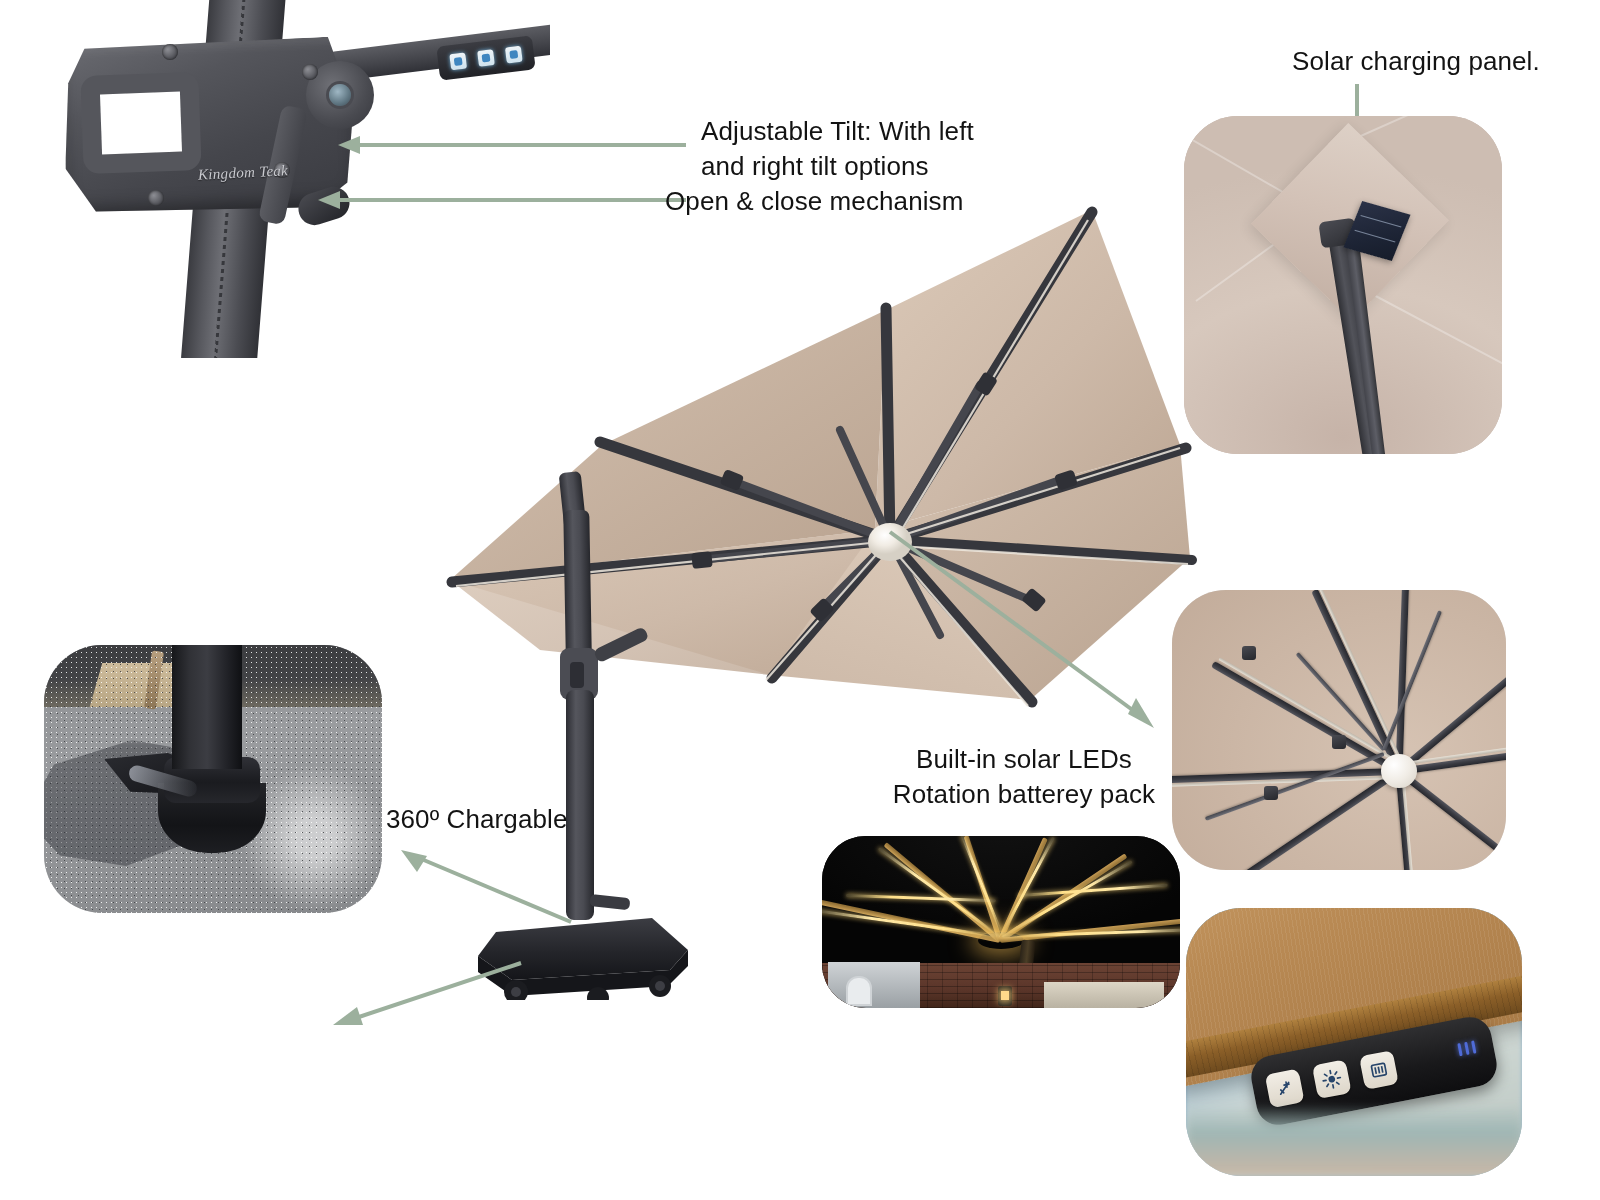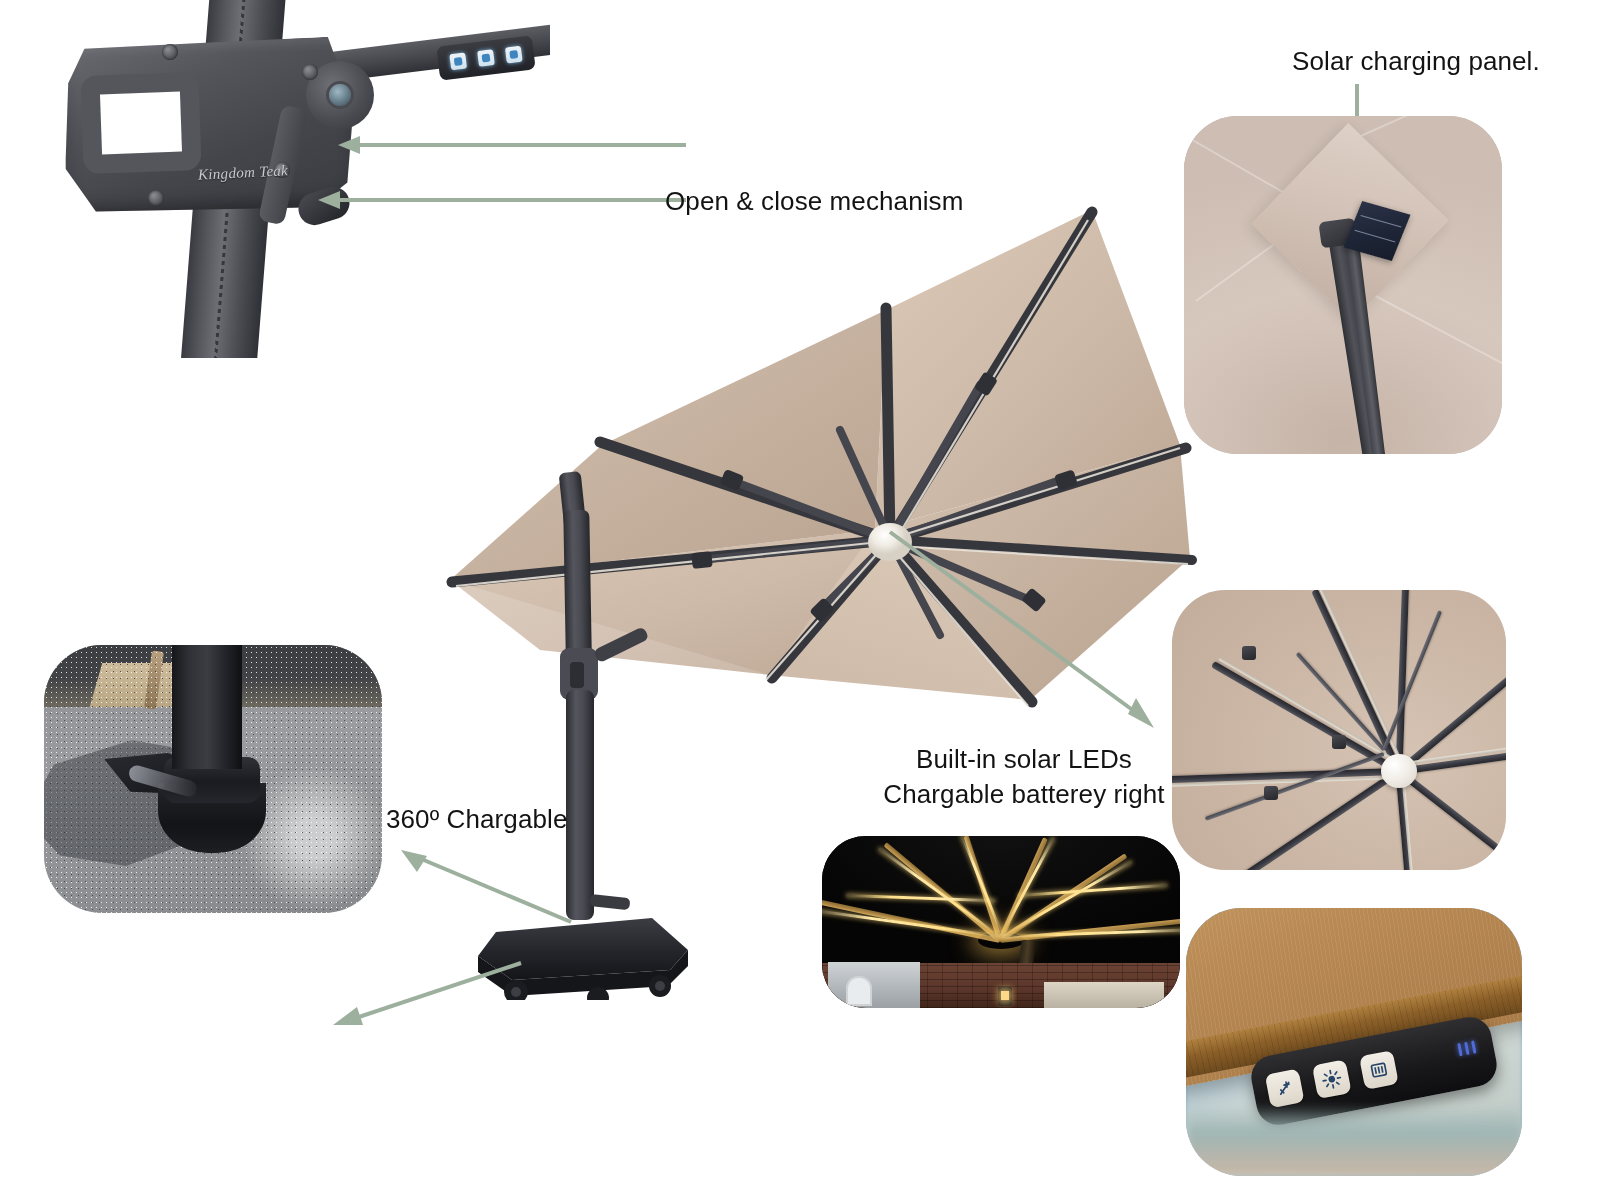--- a/index.html
+++ b/index.html
@@ -421,20 +421,22 @@
       <polygon points="0,12 22,3 22,21" fill="#9cb09d"></polygon>
     </svg>
   </div>
   <div class="arrow" style="left:318px; top:188px;">
     <svg width="370" height="24" viewBox="0 0 370 24">
       <line x1="368" y1="12" x2="20" y2="12" stroke="#9cb09d" stroke-width="4"></line>
       <polygon points="0,12 22,3 22,21" fill="#9cb09d"></polygon>
     </svg>
   </div>
 
+  <div class="callout" style="left:701px; top:114px; width:330px;">Adjustable Tilt: With left
+and right tilt options</div>
 
   <div class="callout" style="left:665px; top:184px; width:340px;">Open &amp; close mechanism</div>
 
   <div class="callout" style="left:1292px; top:44px; width:300px;">Solar charging panel.</div>
 
   <div class="arrow" style="left:1344px; top:84px;">
     <svg width="26" height="72" viewBox="0 0 26 72">
       <line x1="13" y1="0" x2="13" y2="52" stroke="#9cb09d" stroke-width="4"></line>
       <polygon points="13,72 4,50 22,50" fill="#9cb09d"></polygon>
     </svg>
@@ -562,21 +564,21 @@
   </div>
 
   <div class="arrow" style="left:886px; top:528px;">
     <svg width="280" height="210" viewBox="0 0 280 210">
       <line x1="4" y1="4" x2="252" y2="186" stroke="#9cb09d" stroke-width="4"></line>
       <polygon points="268,200 242,186 250,170" fill="#9cb09d"></polygon>
     </svg>
   </div>
 
   <div class="callout center" style="left:864px; top:742px; width:320px;">Built-in solar LEDs
-Chargable batterey right</div>
+Rotation batterey pack</div>
 
   <div class="photo round-lg" id="photo-ribs">
     <div class="ribs-canvas">
 
       <div class="rib" style="left:227px; top:178px; width:215px; transform:rotate(-150deg);"></div>
       <div class="rib" style="left:227px; top:178px; width:200px; transform:rotate(-115deg);"></div>
       <div class="rib" style="left:227px; top:178px; width:185px; transform:rotate(-88deg);"></div>
       <div class="rib" style="left:227px; top:178px; width:150px; transform:rotate(-40deg);"></div>
       <div class="rib" style="left:227px; top:178px; width:120px; transform:rotate(-8deg);"></div>
       <div class="rib" style="left:227px; top:178px; width:135px; transform:rotate(38deg);"></div>

